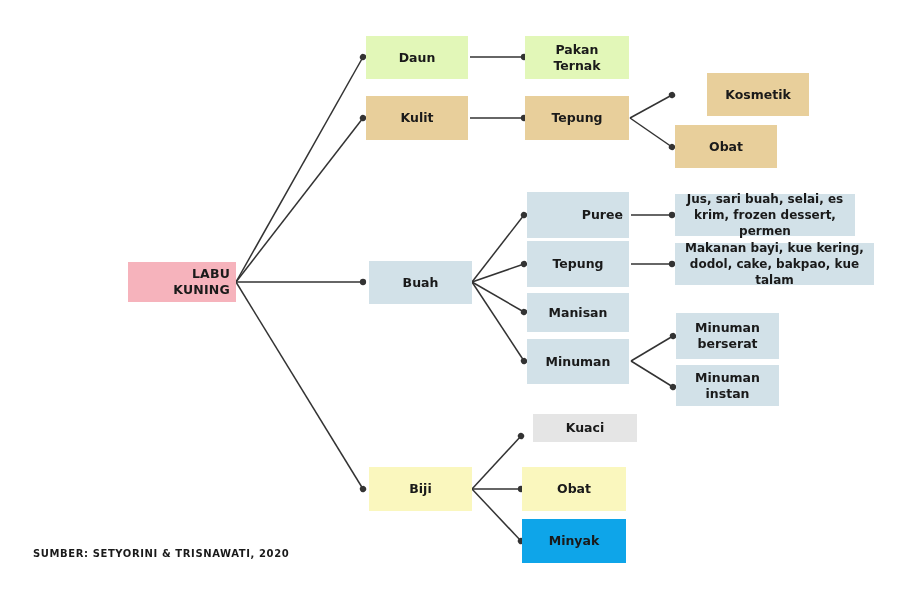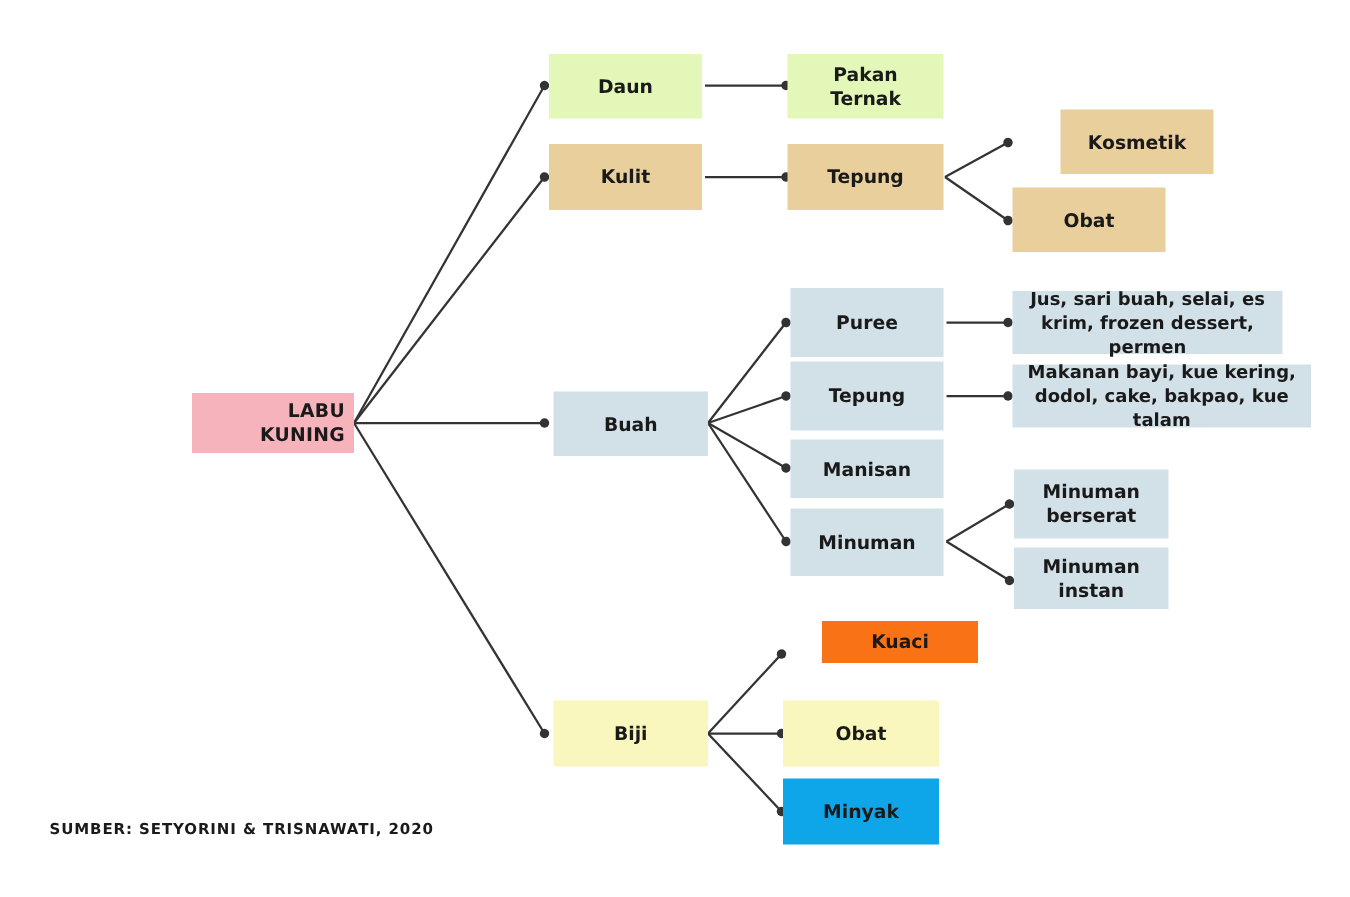--- a/index.html
+++ b/index.html
@@ -127,21 +127,21 @@
     <span>Kosmetik</span>
   </div>
   <div class="node lvl3" style="left:675px; top:125px; width:102px; height:43px; background:#E8CF9B;">
     <span>Obat</span>
   </div>
 
   <div class="node lvl1" style="left:369px; top:261px; width:103px; height:43px; background:#D2E1E8;">
     <span>Buah</span>
   </div>
 
-  <div class="node lvl2" style="left:527px; top:192px; width:102px; height:46px; background:#D2E1E8;">
+  <div class="node lvl2" style="left:527px; top:192px; width:102px; height:46px; background:#D2E1E8;justify-content:flex-end;">
     <span>Puree</span>
   </div>
   <div class="node detail" style="left:675px; top:194px; width:180px; height:42px; background:#D2E1E8;">
     <span>Jus, sari buah, selai, es krim, frozen dessert, permen</span>
   </div>
 
   <div class="node lvl2" style="left:527px; top:241px; width:102px; height:46px; background:#D2E1E8;">
     <span>Tepung</span>
   </div>
   <div class="node detail" style="left:675px; top:243px; width:199px; height:42px; background:#D2E1E8;">
@@ -158,21 +158,21 @@
   <div class="node lvl3" style="left:676px; top:313px; width:103px; height:46px; background:#D2E1E8;">
     <span>Minuman berserat</span>
   </div>
   <div class="node lvl3" style="left:676px; top:365px; width:103px; height:41px; background:#D2E1E8;">
     <span>Minuman instan</span>
   </div>
 
   <div class="node lvl1" style="left:369px; top:467px; width:103px; height:44px; background:#FAF7BE;align-items:center;">
     <span>Biji</span>
   </div>
-  <div class="node lvl2" style="left:548px; top:414px; width:104px; height:28px; background:#f97316;">
+  <div class="node lvl2" style="left:533px; top:414px; width:104px; height:28px; background:#e5e5e5;">
     <span>Kuaci</span>
   </div>
   <div class="node lvl2" style="left:522px; top:467px; width:104px; height:44px; background:#FAF7BE;">
     <span>Obat</span>
   </div>
   <div class="node lvl2" style="left:522px; top:519px; width:104px; height:44px; background:#0ea5e9;">
     <span>Minyak</span>
   </div>
 
   <div class="caption">SUMBER: SETYORINI &amp; TRISNAWATI, 2020</div>

